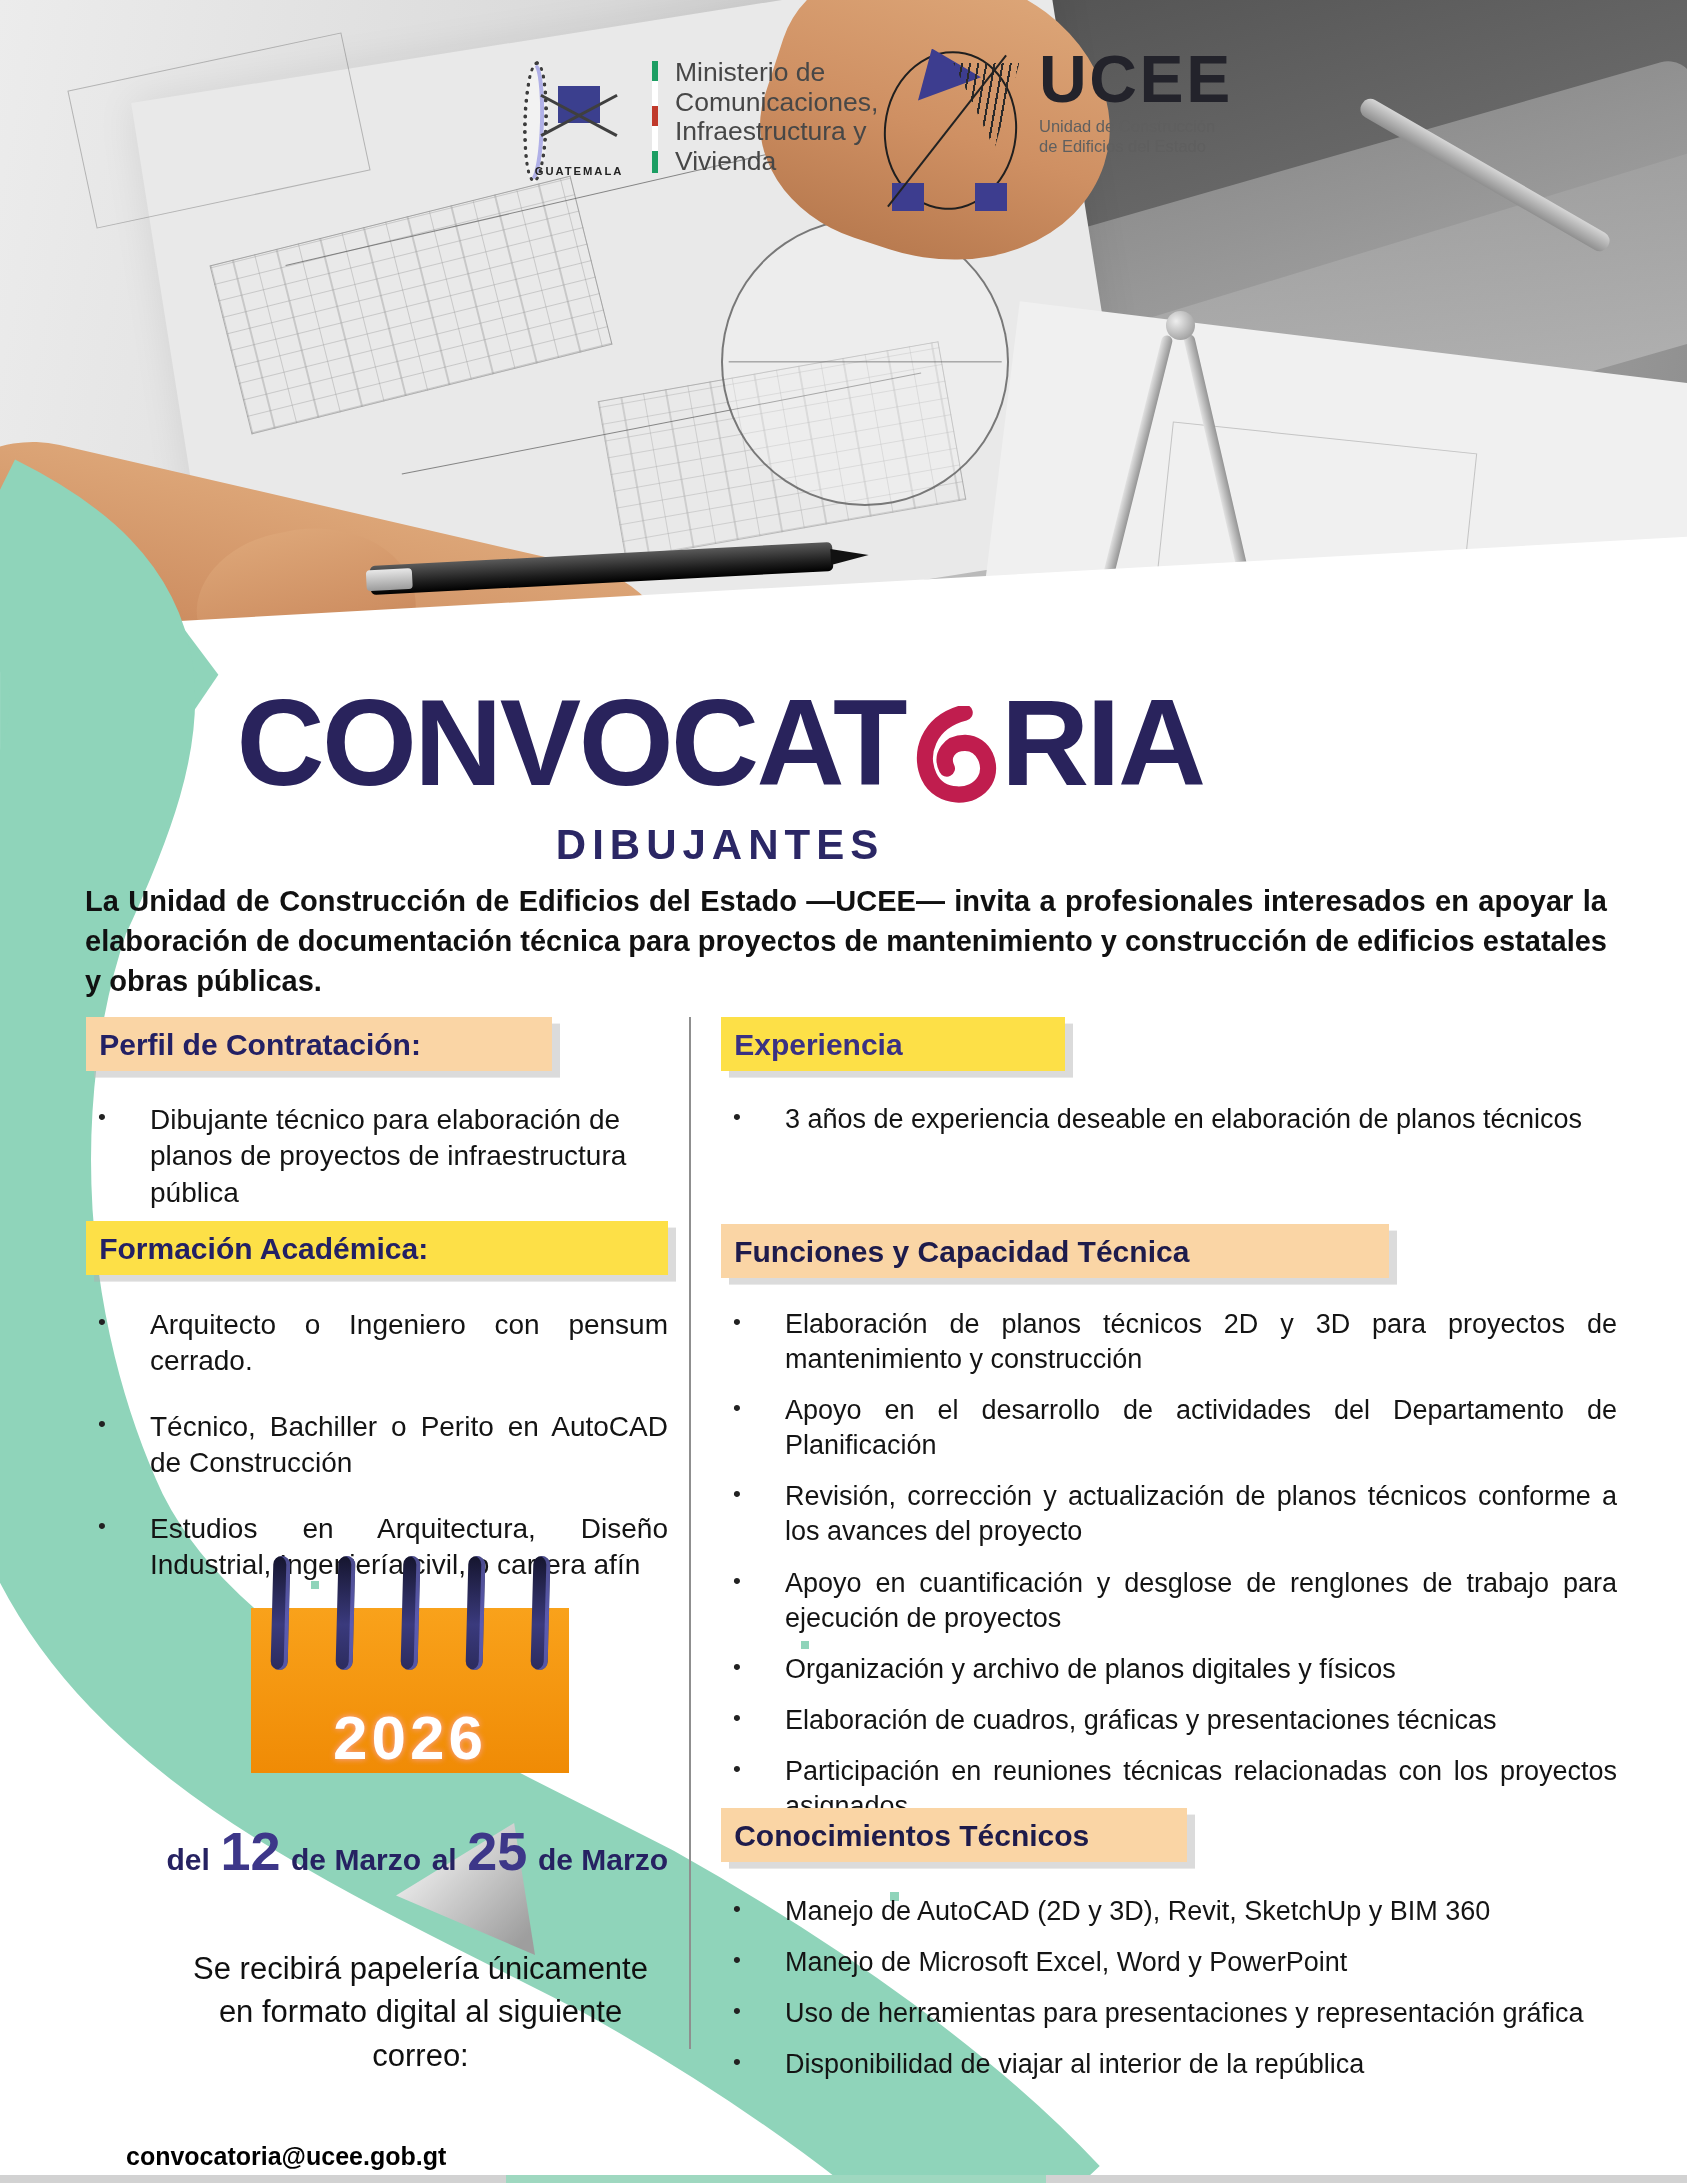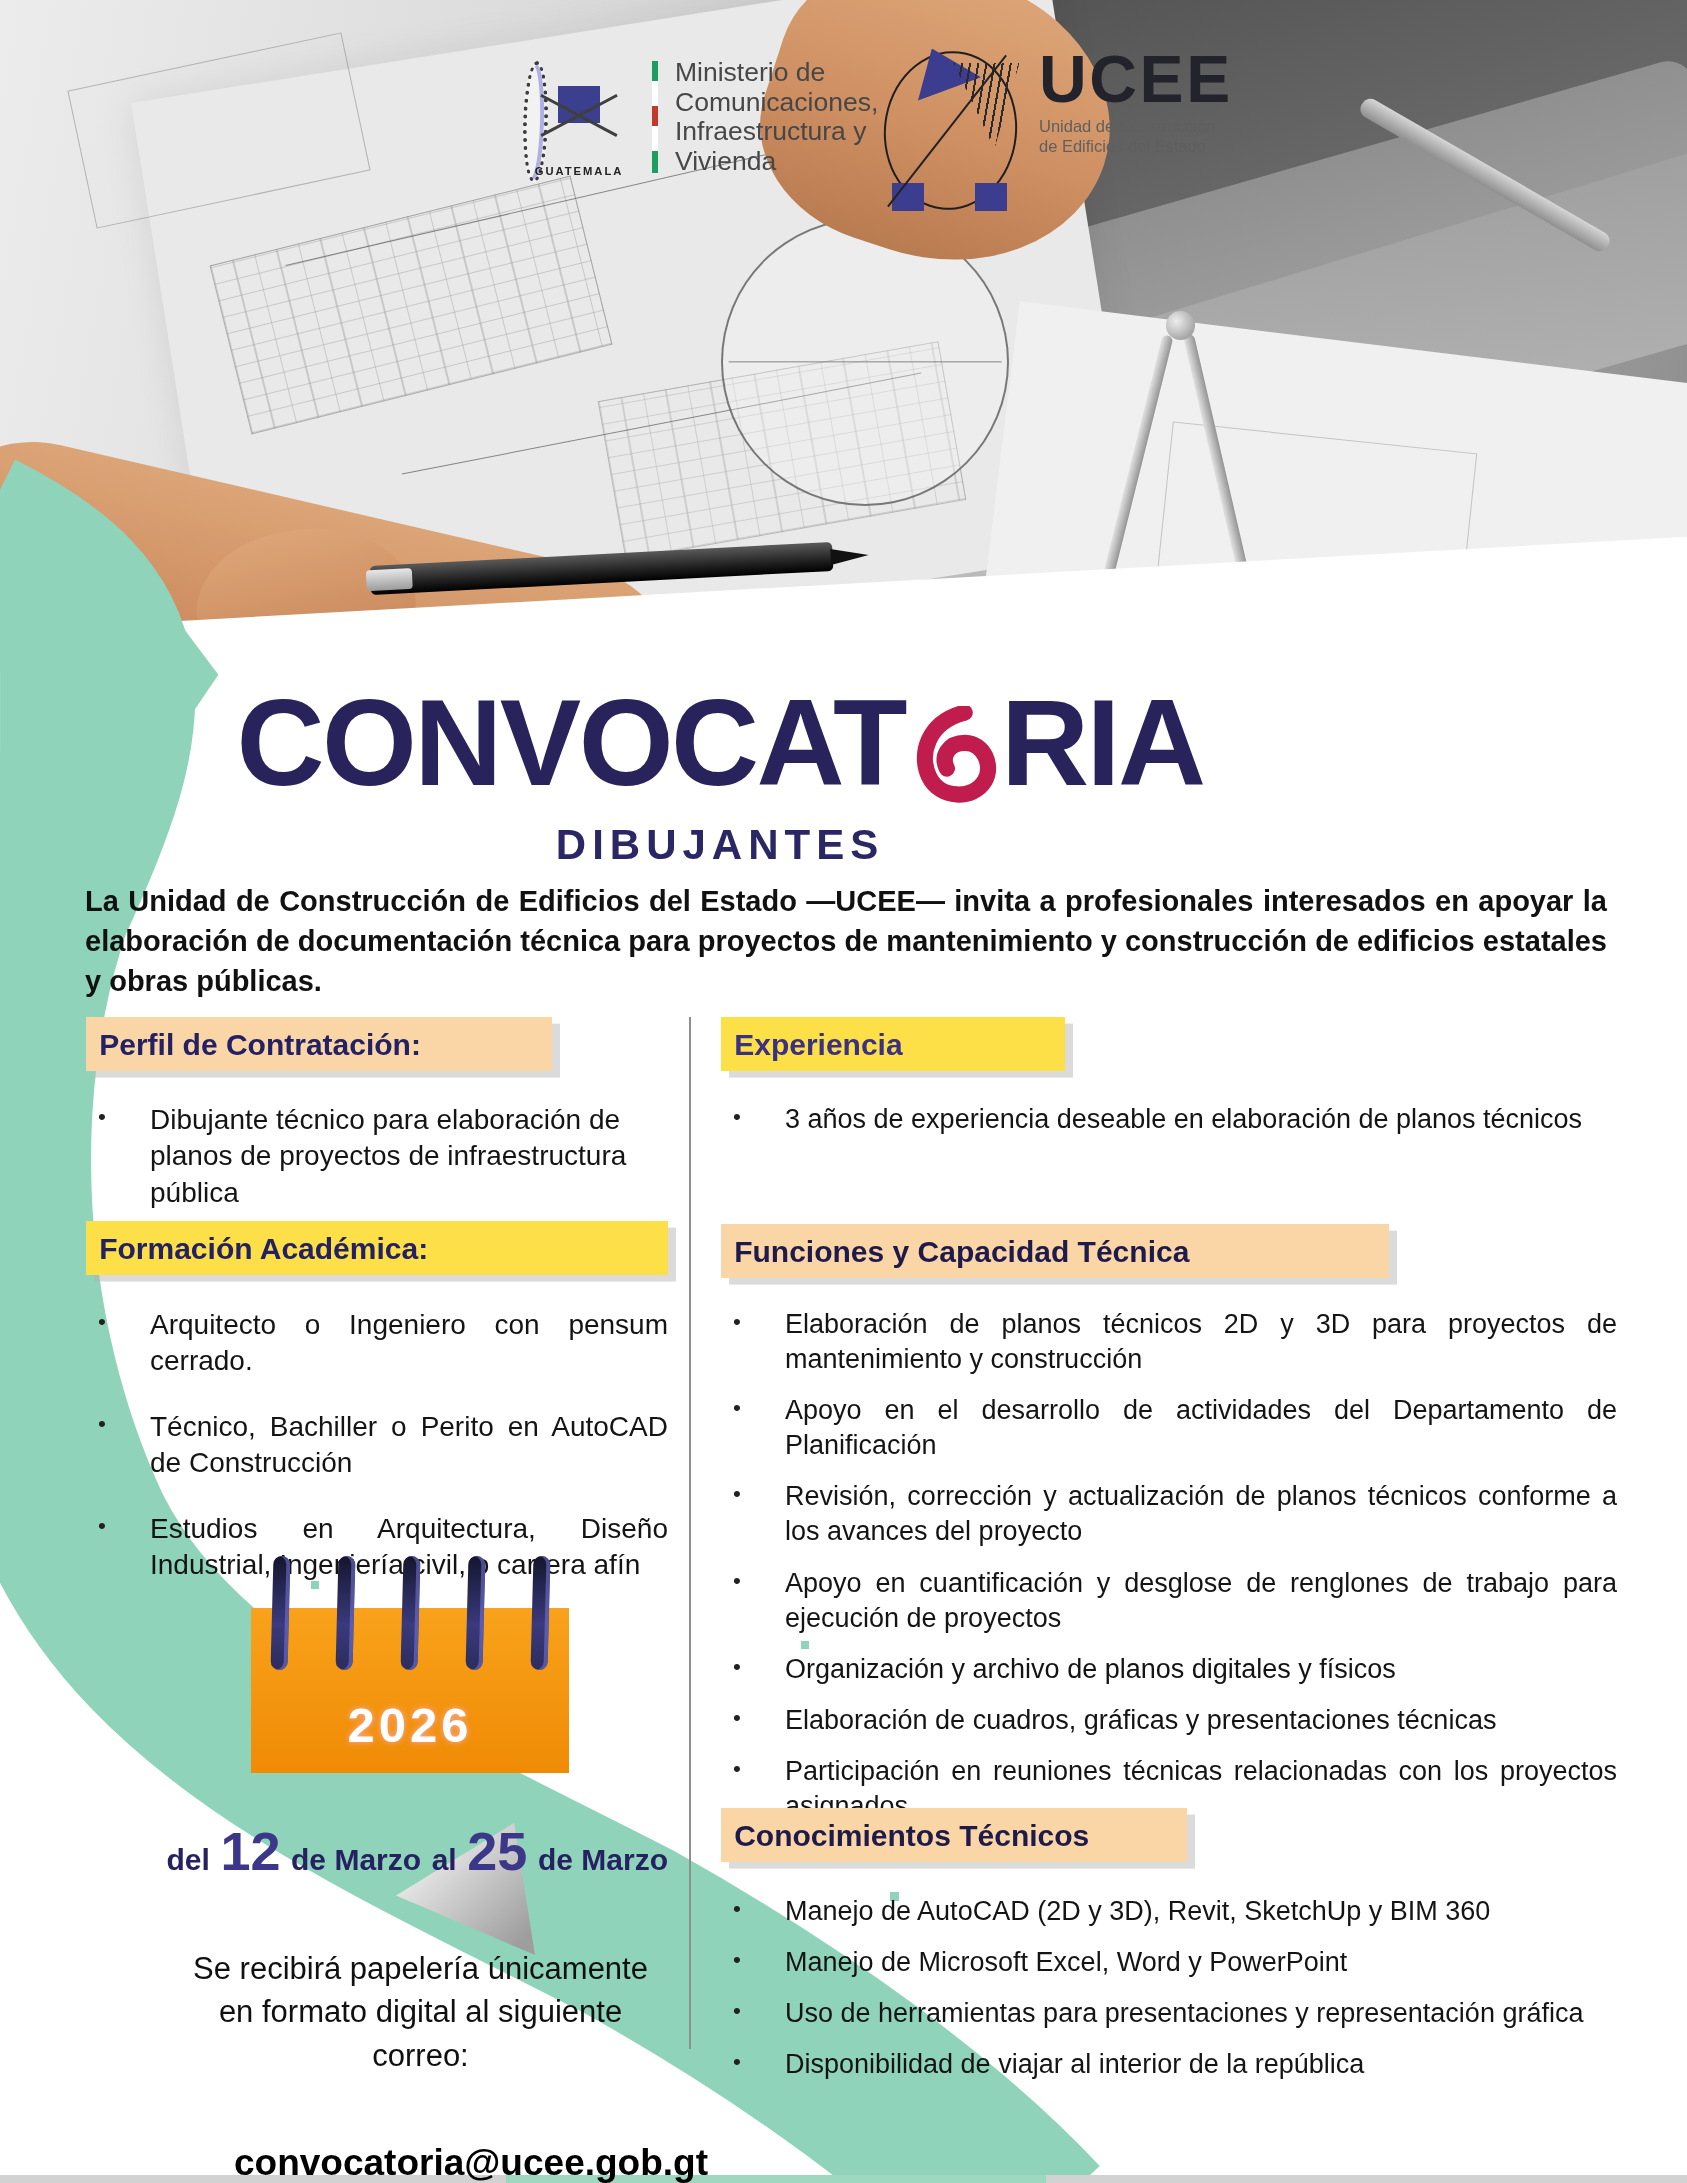--- a/index.html
+++ b/index.html
@@ -103,30 +103,30 @@
   .formacion-list{left:0;top:290px;width:582px;}
   .formacion-list li{margin-bottom:29px;}
   
   .calendar{position:absolute;left:165px;top:539px;width:318px;}
   .rings{position:relative;z-index:2;display:flex;justify-content:center;gap:48px;height:114px;}
   .ring{width:17px;height:114px;border-radius:8.6px;
         background:linear-gradient(180deg,#15152e,#3a3a7d 60%,#2c2c5e);
         box-shadow:inset -4px 0 0 rgba(120,120,220,.55);transform:rotate(1.5deg);}
   .calbar{position:relative;z-index:1;margin-top:-62px;height:165px;background:linear-gradient(180deg,#F9A21B,#F08B05);
         display:flex;align-items:flex-end;justify-content:center;}
-  .calyear{font-size:49px;font-weight:800;color:#fff;letter-spacing:4px;margin-bottom:20px;
+  .calyear{font-size:62px;font-weight:800;color:#fff;letter-spacing:4px;
         text-shadow:0 0 6.6px rgba(255,170,200,.85);}
   .dates{position:absolute;left:0;top:810px;width:582px;display:flex;align-items:center;gap:10.6px;justify-content:flex-end;}
   .daterow{display:flex;align-items:baseline;gap:10.6px;}
   .daterow .small{font-size:30px;font-weight:bold;color:#262262;}
   .daterow .big{font-size:54px;font-weight:800;color:#3D3789;line-height:.9;}
   .note{position:absolute;left:103px;top:930px;width:463px;text-align:center;
         font-size:31px;line-height:1.4;color:#101010;}
-  .email{position:absolute;left:40px;top:1125px;width:582px;text-align:right;
-        font-size:37px;font-weight:800;color:#000;text-decoration:none;display:block;}
+  .email{position:absolute;left:40px;top:1125px;width:582px;text-align:left;
+        font-size:25px;font-weight:800;color:#000;text-decoration:none;display:block;}
   
   .hdr-exp{left:0;top:0;width:344px;}
   .exp-list{left:0;top:85px;width:896px;}
   .hdr-fun{left:0;top:207px;width:668px;}
   .fun-list{left:0;top:290px;width:896px;}
   .fun-list li{margin-bottom:16px;}
   .hdr-con{left:0;top:791px;width:466px;}
   .con-list{left:0;top:877px;width:896px;}
   .con-list li{margin-bottom:16px;}
 </style>

